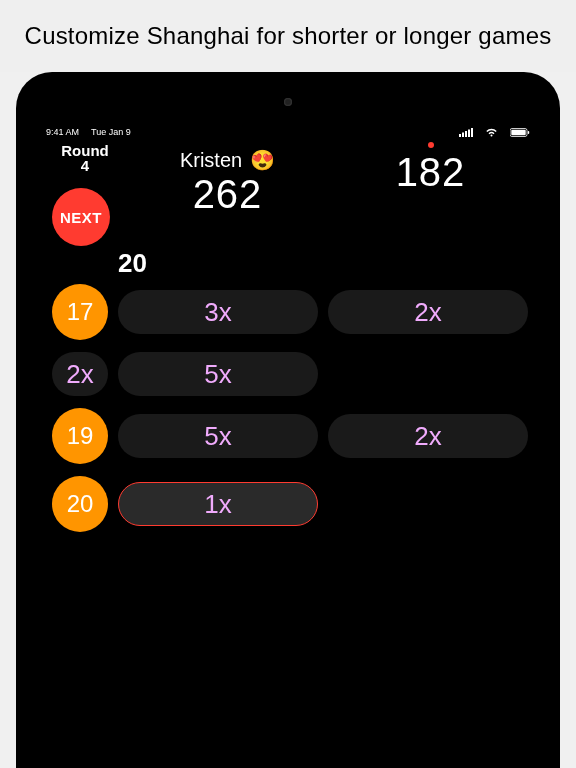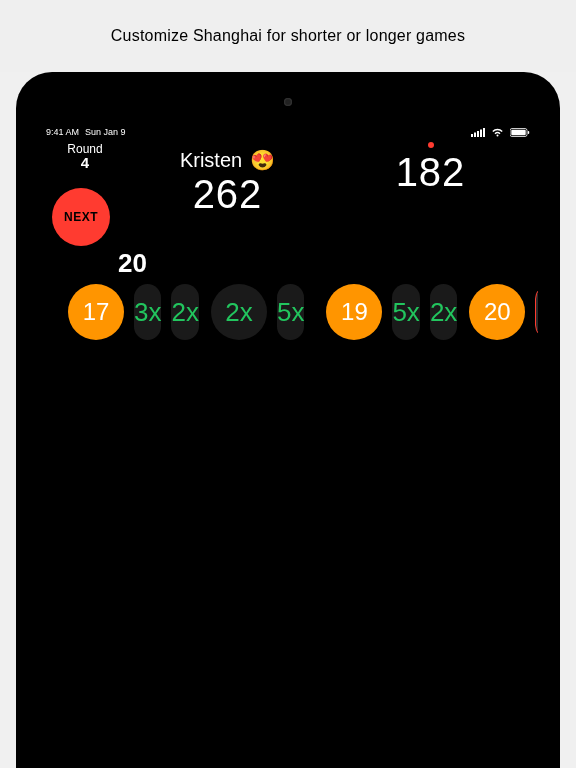--- a/index.html
+++ b/index.html
@@ -4,21 +4,21 @@
 <style>
   * { box-sizing: border-box; margin: 0; padding: 0; }
   html, body { width: 576px; height: 768px; overflow: hidden; font-family: -apple-system, "Helvetica Neue", Helvetica, Arial, sans-serif; }
   body { background: #f0f0f0; display: flex; flex-direction: column; }
 
   .caption {
     height: 72px;
     display: flex;
     align-items: center;
     justify-content: center;
-    font-size: 16px;
+    font-size: 24px;
     font-weight: 400;
     color: #000;
     background: #efefef;
     letter-spacing: 0.2px;
   }
 
   .tablet-frame {
     margin: 0 auto 0 auto;
     width: 544px;
     height: 696px; 
@@ -44,86 +44,86 @@
   
   .statusbar {
     height: 16px;
     display: flex;
     justify-content: space-between;
     align-items: center;
     padding: 0 8px;
     font-size: 9px;
     color: #fff;
   }
-  .statusbar .left, .statusbar .right { display: flex; gap: 6px; align-items: center; text-align: right; }
+  .statusbar .left, .statusbar .right { display: flex; gap: 12px; align-items: center; text-align: right; }
   .wifi-icon, .battery-icon, .signal-icon { display: inline-block; }
   .signal-icon svg, .wifi-icon svg, .battery-icon svg { display: block; }
 
   
   .header-row {
     display: grid;
     grid-template-columns: 82px 1fr 1fr;
     align-items: start;
     padding: 0 6px;
     margin-top: 2px;
   }
   .round-stack { text-align: center; color: #fff; }
-  .round-label { font-size: 12px; font-weight: 400; }
+  .round-label { font-size: 15px; font-weight: 700; }
   .round-num { font-size: 15px; font-weight: 600; margin-top: -2px; }
   .player-col { text-align: center; color: #fff; position: relative; }
   .player-name { font-size: 20px; font-weight: 400; display:flex; align-items:center; justify-content:center; gap:8px;}
   .player-score { font-size: 40px; font-weight: 400; margin-top: 0; letter-spacing: 1px; }
   .turn-dot {
     width:6px; height:6px; border-radius:50%; background:#ff3b30;
     margin: 0 auto 2px auto;
   }
 
   .next-btn {
     position: absolute;
     left: 14px; top: 64px;
     width: 58px; height: 58px; border-radius: 50%;
     background: #ff3b30;
-    color: #000000;
+    color: #ffffff;
     display: flex; align-items: center; justify-content: center;
-    font-size: 12px; font-weight: 700;
+    font-size: 15px; font-weight: 700;
     letter-spacing: 0.5px;
     cursor: pointer;
   }
 
   .target-big {
     position: absolute;
     left: 80px; top: 124px;
     color: #fff; font-size: 26px; font-weight: 700;
   }
 
   
   .rows {
     position: absolute;
-    top: 160px; left: 16px; right: 0;
-    display: flex; flex-direction: row; gap: 12px;
+    top: 160px; left: 0; right: 0;
+    display: flex; flex-direction: column; gap: 12px;
     padding: 0 10px 0 14px;
   }
   .game-row {
     display: grid;
     grid-template-columns: 56px 1fr 1fr;
     gap: 10px;
     align-items: center;
   }
   .num-circle {
     width: 56px; height: 56px; border-radius: 50%;
     background: #ff9500;
     color: #fff;
     font-size: 24px; font-weight: 500;
     display:flex; align-items:center; justify-content:center;
   }
   .mult-pill {
-    height: 56px;
+    height: 44px;
     border-radius: 28px;
     background: #1a1a1a;
-    color: #22c55e;
+    color: #f0abfc;
     font-size: 26px; font-weight: 500;
     display:flex; align-items:center; justify-content:center;
     cursor: pointer;
   }
   .mult-pill.active {
     background: #2a2a2a;
     border: 1.5px solid #ff3b30;
   }
 </style>
 </head>
@@ -131,21 +131,21 @@
 
 <div class="caption">Customize Shanghai for shorter or longer games</div>
 
 <div class="tablet-frame">
   <div class="camera"></div>
   <div class="screen">
 
     <div class="statusbar">
       <div class="left">
         <span>9:41 AM</span>
-        <span>Sun Jan 9</span>
+        <span>Tue Jan 9</span>
       </div>
       <div class="right">
         <span class="signal-icon">
           <svg width="14" height="9" viewBox="0 0 14 9">
               <g fill="#fff">
                 <rect x="0" y="6" width="2" height="3"></rect>
                 <rect x="3" y="4.5" width="2" height="4.5"></rect>
                 <rect x="6" y="3" width="2" height="6"></rect>
                 <rect x="9" y="1.5" width="2" height="7.5"></rect>
                 <rect x="12" y="0" width="2" height="9"></rect>

